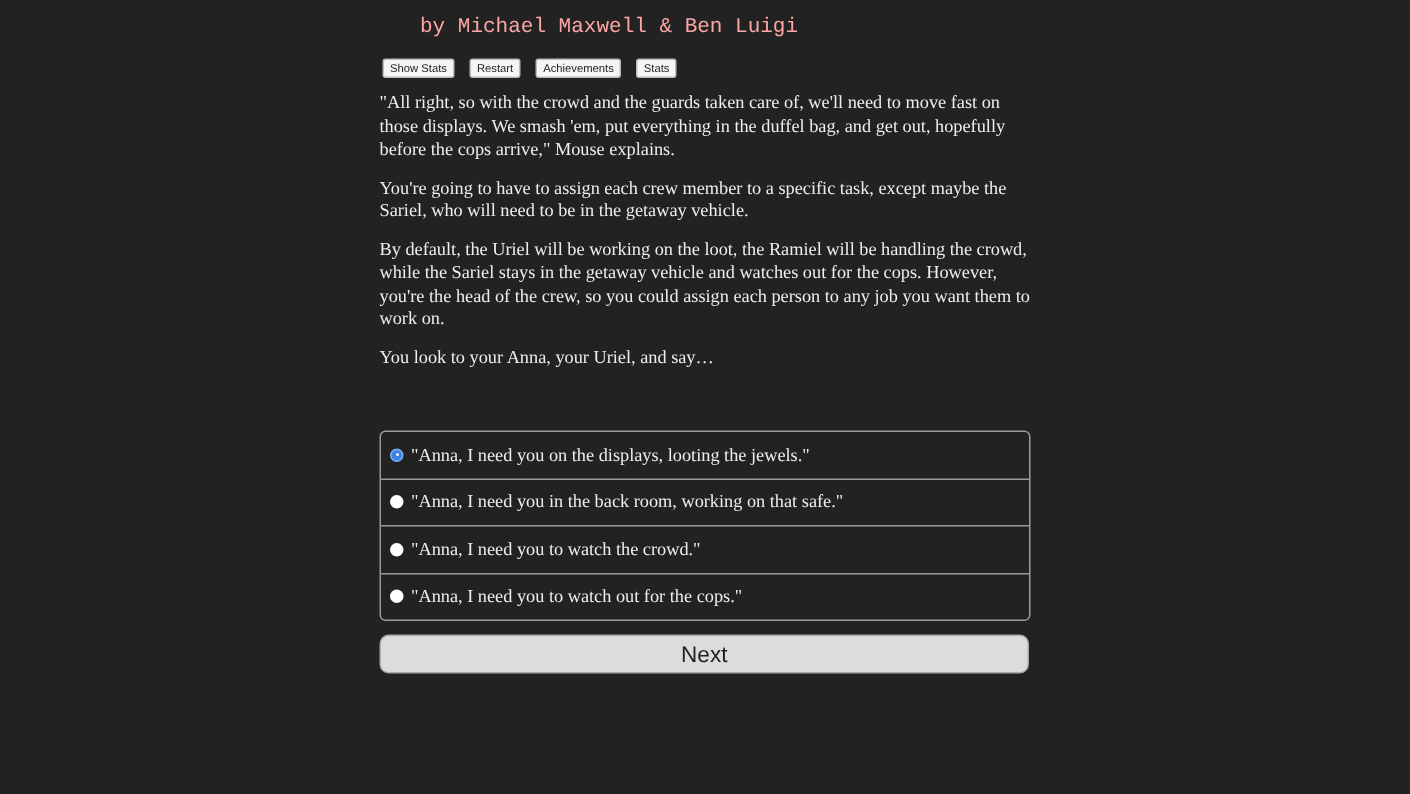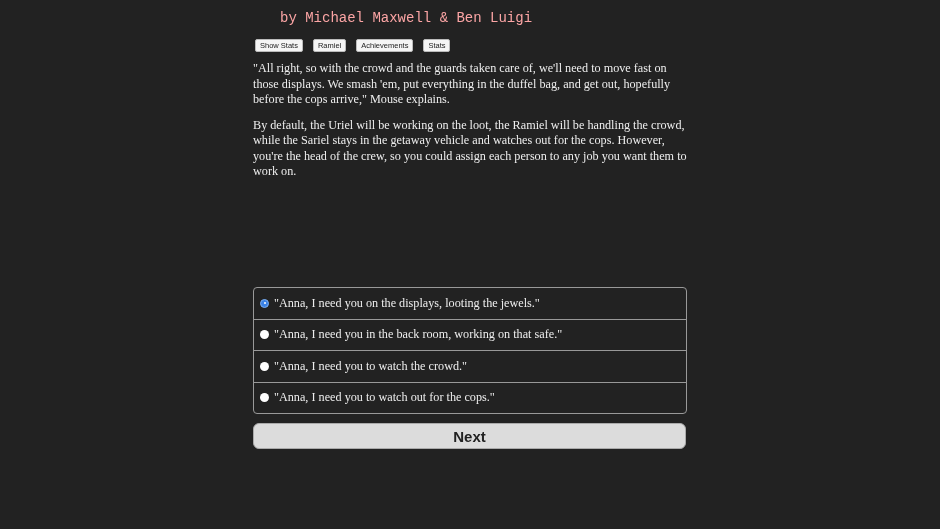--- a/index.html
+++ b/index.html
@@ -98,45 +98,47 @@
   }
   .next {
     position: absolute;
     top: 423px; left: 0;
     width: 433px; height: 26px;
     background: #dcdcdc;
     border: 1px solid #aaa;
     border-radius: 6px;
     color: #222;
     font-family: "Liberation Sans", sans-serif;
-    font-weight: bold;
+    font-weight: normal;
     font-size: 15px;
     text-align: center;
     line-height: 26px;
     cursor: pointer;
     box-sizing: border-box;
   }
 </style>
 </head>
 <body>
 
 <div class="container">
 
   <div class="author">by Michael Maxwell &amp; Ben Luigi</div>
 
   <div class="buttons">
     <div class="sbtn">Show Stats</div>
-    <div class="sbtn">Ramiel</div>
+    <div class="sbtn">Restart</div>
     <div class="sbtn">Achievements</div>
     <div class="sbtn">Stats</div>
   </div>
 
   <div class="story">
     <p>"All right, so with the crowd and the guards taken care of, we'll need to move fast on those displays. We smash 'em, put everything in the duffel bag, and get out, hopefully before the cops arrive," Mouse explains.</p>
+    <p>You're going to have to assign each crew member to a specific task, except maybe the Sariel, who will need to be in the getaway vehicle.</p>
     <p>By default, the Uriel will be working on the loot, the Ramiel will be handling the crowd, while the Sariel stays in the getaway vehicle and watches out for the cops. However, you're the head of the crew, so you could assign each person to any job you want them to work on.</p>
+    <p>You look to your Anna, your Uriel, and say…</p>
   </div>
 
   <div class="choices">
     <div class="choice">
       <span class="radio checked"></span>
       <span>"Anna, I need you on the displays, looting the jewels."</span>
     </div>
     <div class="choice">
       <span class="radio"></span>
       <span>"Anna, I need you in the back room, working on that safe."</span>

